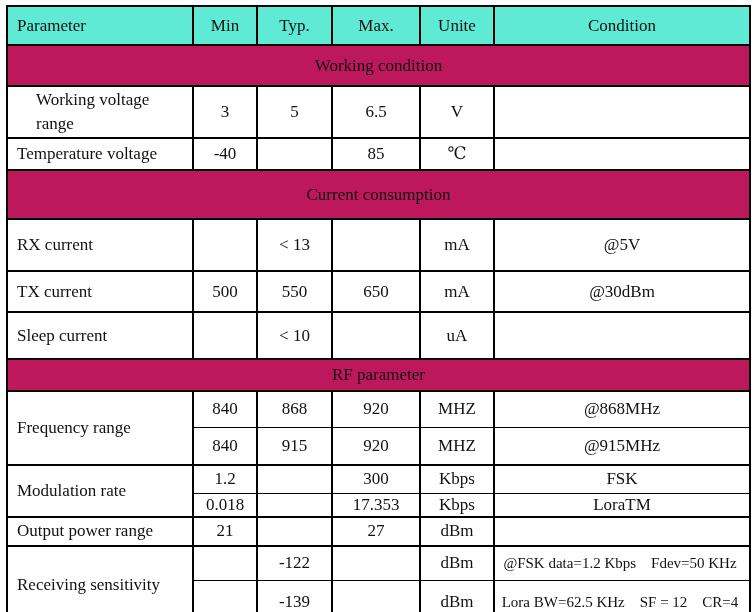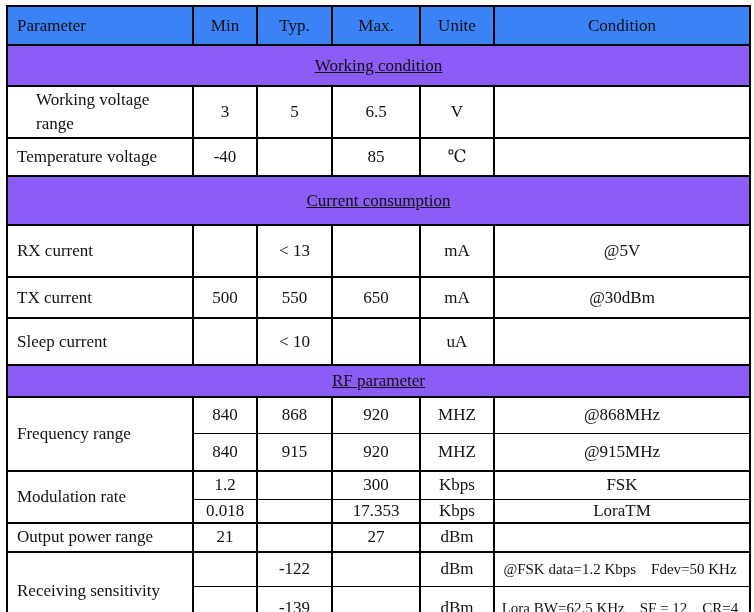--- a/index.html
+++ b/index.html
@@ -16,22 +16,22 @@
     border: 2px solid #000;
     padding: 0 6px;
     vertical-align: middle;
     text-align: center;
     line-height: 22px;
     overflow: hidden;
     white-space: nowrap;
   }
   table.spec td.left { text-align: left; padding-left: 9px; }
   table.spec td.wrapcell { white-space: normal; line-height: 24px; padding-left: 28px; }
-  .hdr td { background: #3b82f6; }
-  .sect td { background: #8b5cf6; text-decoration: underline; }
+  .hdr td { background: #5eead4; }
+  .sect td { background: #be185d; }
   table.spec td.thin-b { border-bottom-width: 1px; }
   table.spec td.thin-t { border-top-width: 1px; }
   td.cond-small { text-align: right; padding-left: 2px !important; font-size: 15px; }
 </style>
 </head>
 <body>
 
 <div class="wrap">
 <table class="spec">
   <colgroup>
@@ -57,21 +57,21 @@
     <td colspan="6">Working condition</td>
   </tr>
   <tr style="height:52px">
     <td class="left wrapcell">Working voltage range</td>
     <td>3</td>
     <td>5</td>
     <td>6.5</td>
     <td>V</td>
     <td></td>
   </tr>
-  <tr style="height:38px">
+  <tr style="height:32px">
     <td class="left">Temperature voltage</td>
     <td>-40</td>
     <td></td>
     <td>85</td>
     <td>℃</td>
     <td></td>
   </tr>
 
   <tr class="sect" style="height:49px">
     <td colspan="6">Current consumption</td>

